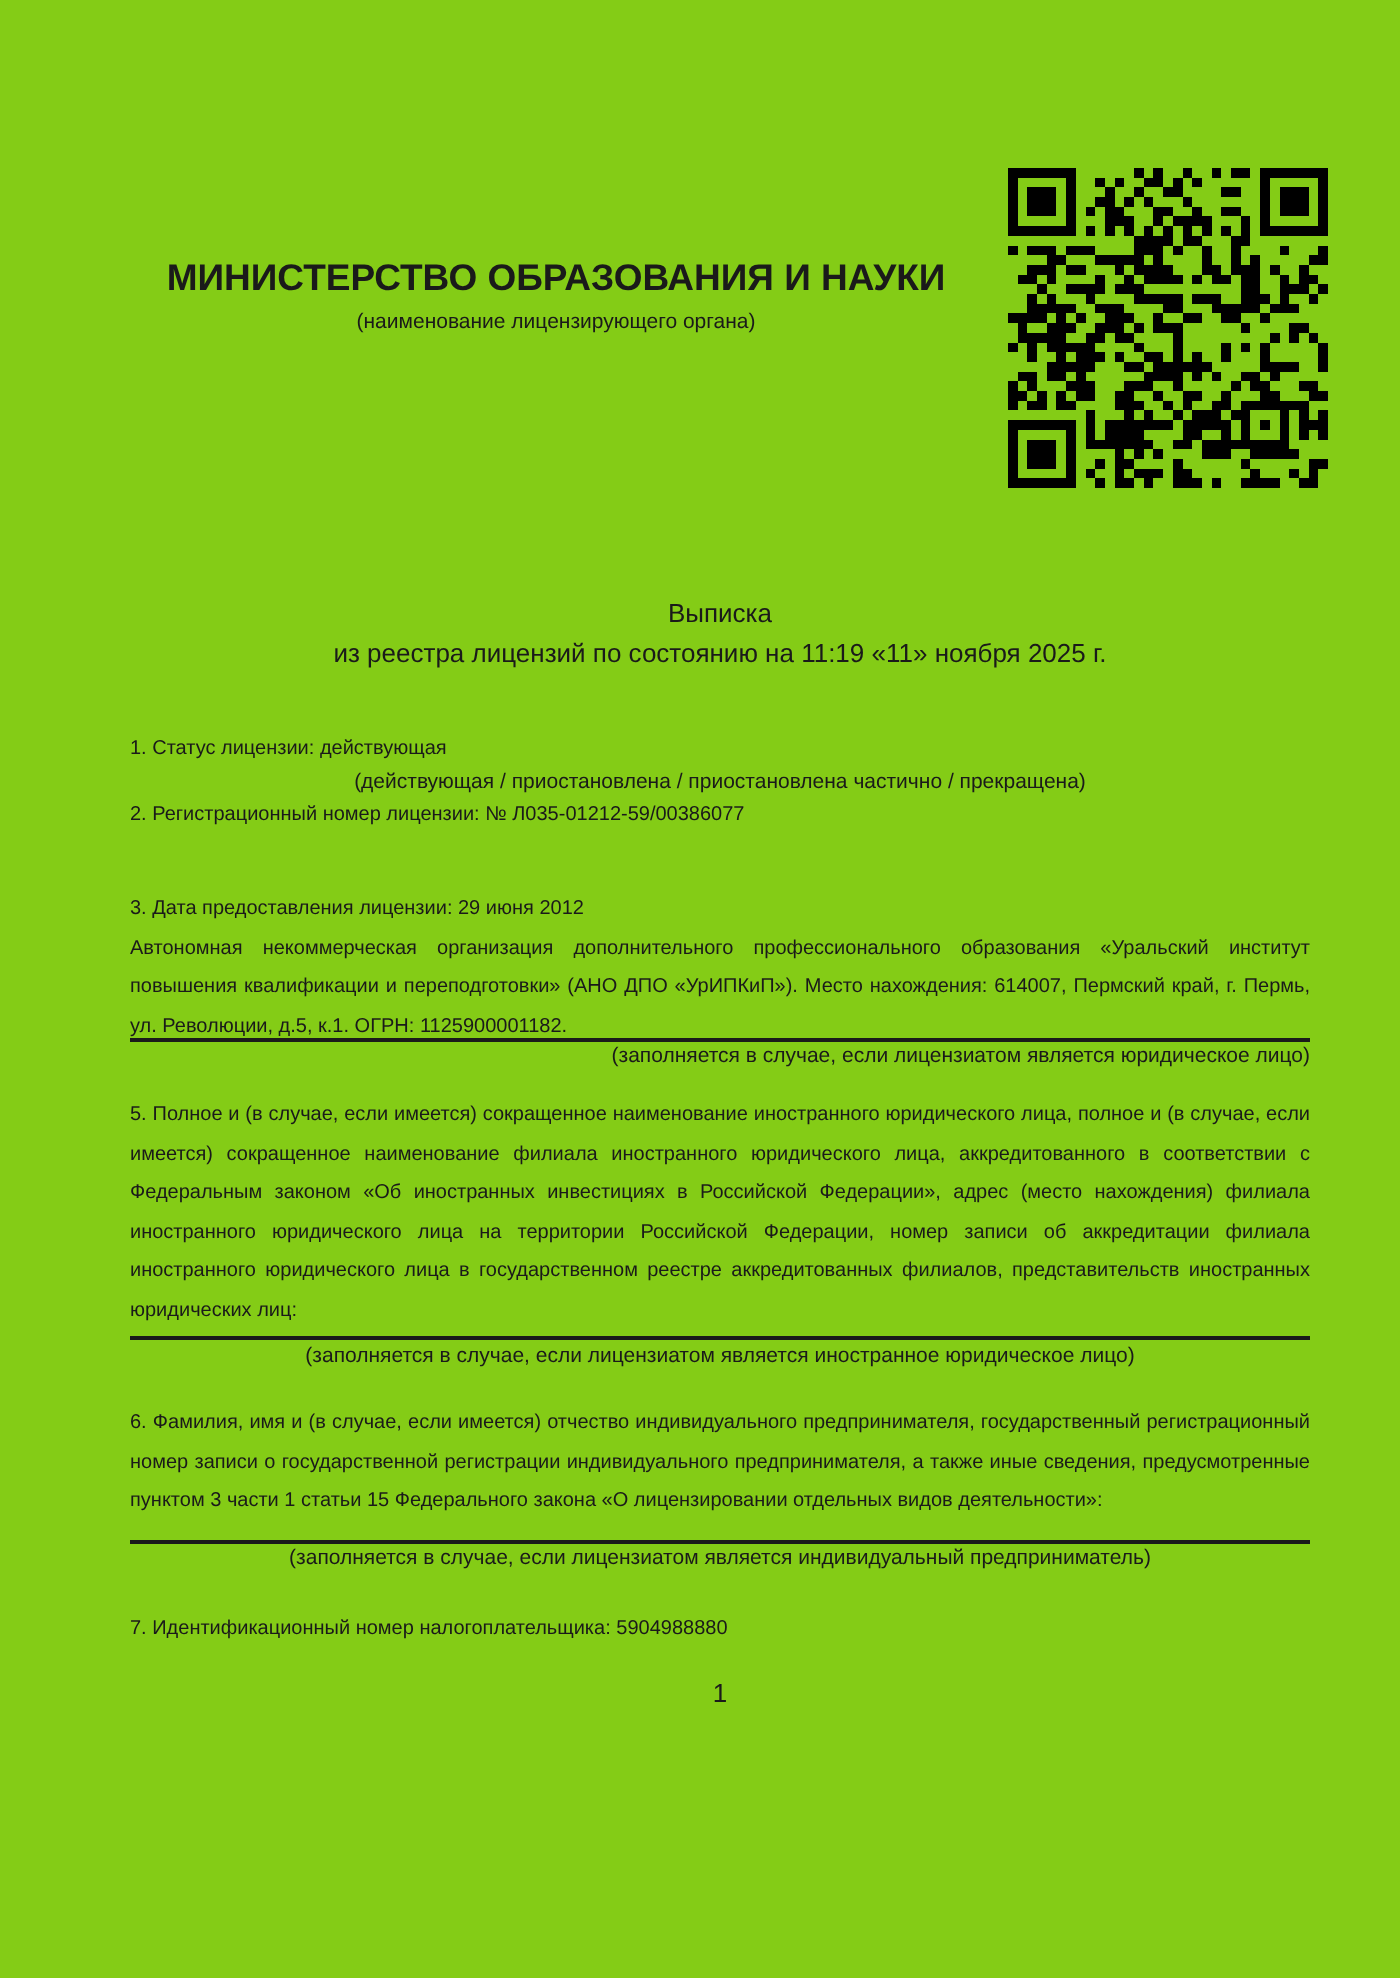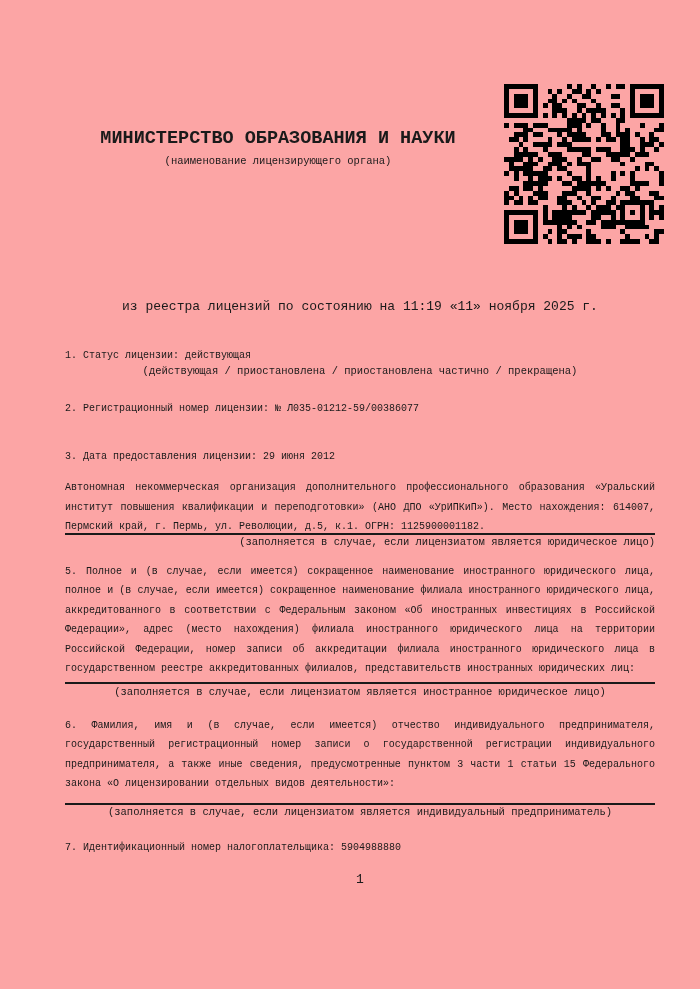--- a/index.html
+++ b/index.html
@@ -1,21 +1,21 @@
 <!DOCTYPE html>
 <html><head>
 <meta charset="utf-8">
 <style>
   html,body{margin:0;padding:0;background:#ffffff;}
   .page{
     position:relative;
     width:700px;height:989px;
-    background:#fca5a5;
+    background:#84cc16;
     color:#1a1a1a;
-    font-family:Liberation Mono, monospace;
+    font-family:Liberation Sans, sans-serif;
     overflow:hidden;
   }
   .org-block{
     position:absolute;left:62px;top:126px;width:432px;
     text-align:center;
   }
   .org-name{font-weight:bold;font-size:18.5px;line-height:26px;}
   .small-caption{
     font-size:10.5px;line-height:13px;text-align:center;color:#1a1a1a;
   }
@@ -26,24 +26,24 @@
   .content{
     position:absolute;left:65px;top:0;width:590px;
   }
   .doc-title{
     margin-top:297px;text-align:center;font-size:13px;line-height:19.5px;
   }
   p.item{margin:0;font-size:10px;line-height:19.5px;}
   .just{text-align:justify;}
   .rule{height:0;border-top:2px solid #1a1a1a;}
   #it1{margin-top:29px;}
-  #it2{margin-top:21px;}
+  #it2{}
   #it3{margin-top:28px;}
   #it4q{margin-top:9px;}
-  #it4v{margin-top:12px;}
+  #it4v{margin-top:0;}
   #hr4{margin-top:-4px;}
   #cap4{margin-top:1px;text-align:right;}
   #it5{margin-top:13px;}
   #hr5{margin-top:3px;}
   #cap5{margin-top:2px;}
   #it6{margin-top:17px;}
   #hr6{margin-top:9px;}
   #cap6{margin-top:1px;}
   #it7{margin-top:19px;}
   .page-number{margin-top:13px;text-align:center;font-size:13px;line-height:19.5px;}
@@ -577,20 +577,21 @@
       <rect x="25" y="32" width="1" height="1" fill="#000000"></rect>
       <rect x="26" y="32" width="1" height="1" fill="#000000"></rect>
       <rect x="27" y="32" width="1" height="1" fill="#000000"></rect>
       <rect x="30" y="32" width="1" height="1" fill="#000000"></rect>
       <rect x="31" y="32" width="1" height="1" fill="#000000"></rect>
     </svg>
 
   <div class="content">
 
     <div class="doc-title">
+      <div>Выписка</div>
       <div>из реестра лицензий по состоянию на 11:19 «11» ноября 2025 г.</div>
     </div>
 
     <p class="item" id="it1">1. Статус лицензии: действующая</p>
     <div class="small-caption" id="cap1">(действующая / приостановлена / приостановлена частично / прекращена)</div>
 
     <p class="item" id="it2">2. Регистрационный номер лицензии: № Л035-01212-59/00386077</p>
 
     <p class="item" id="it3">3. Дата предоставления лицензии: 29 июня 2012</p>
 

